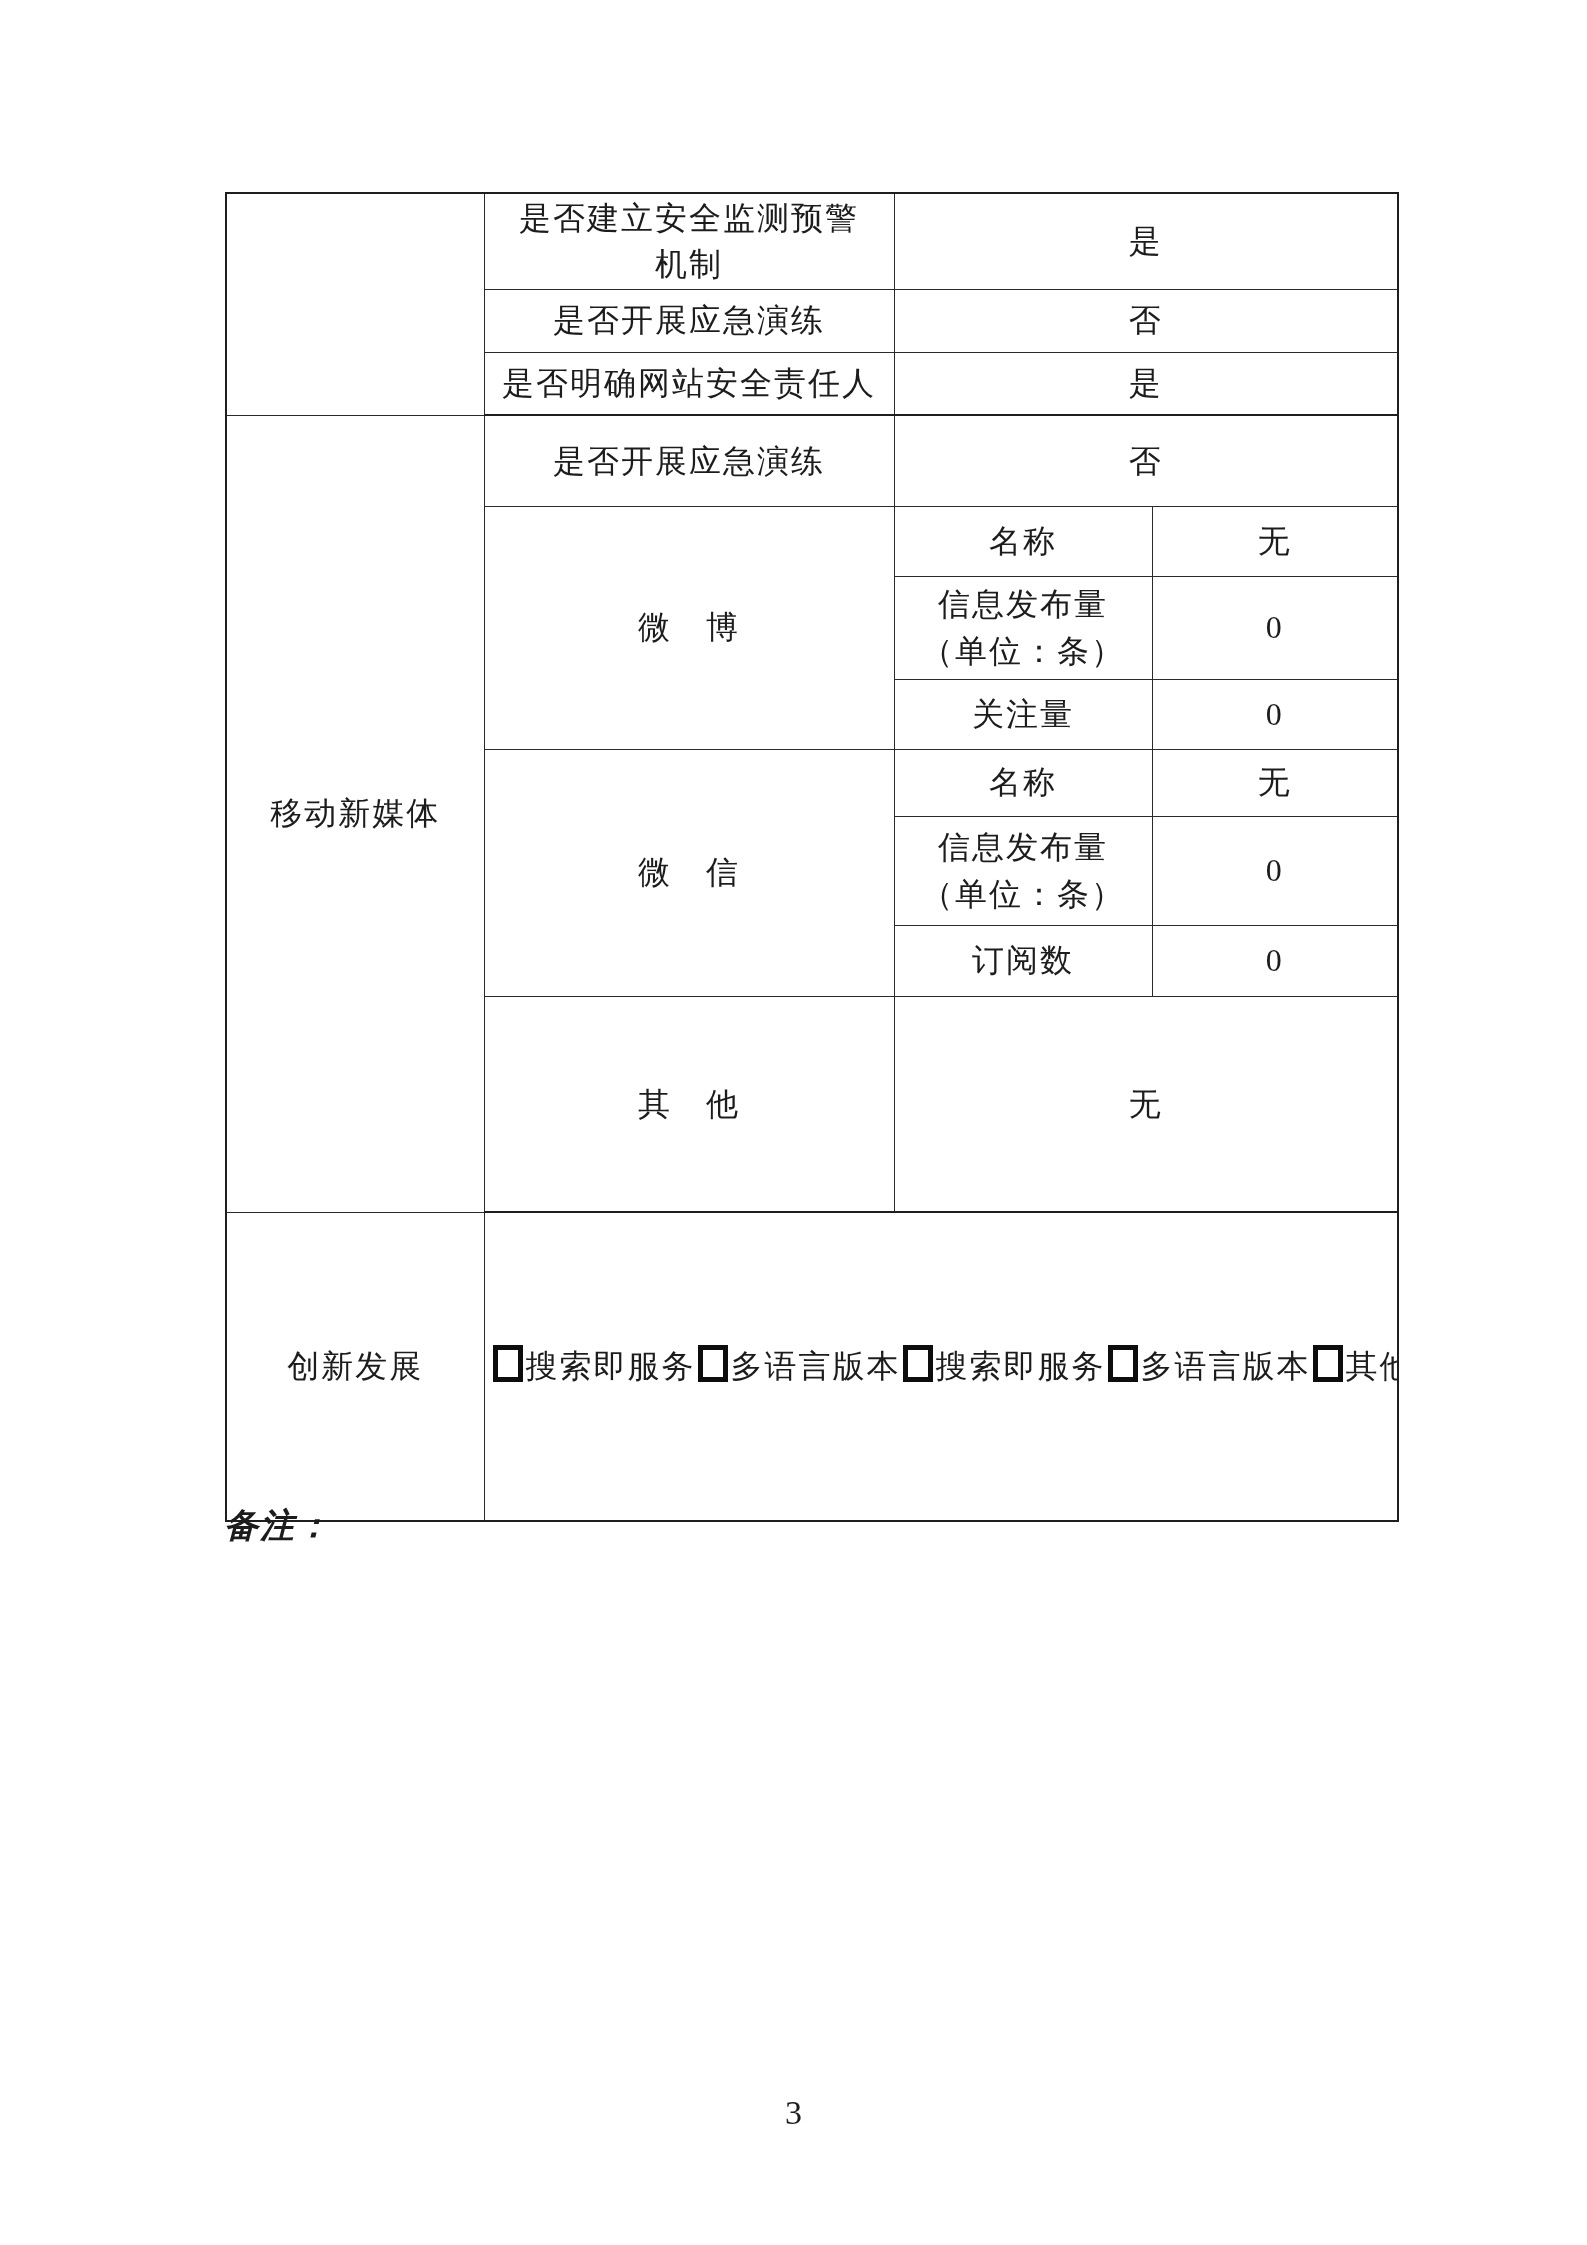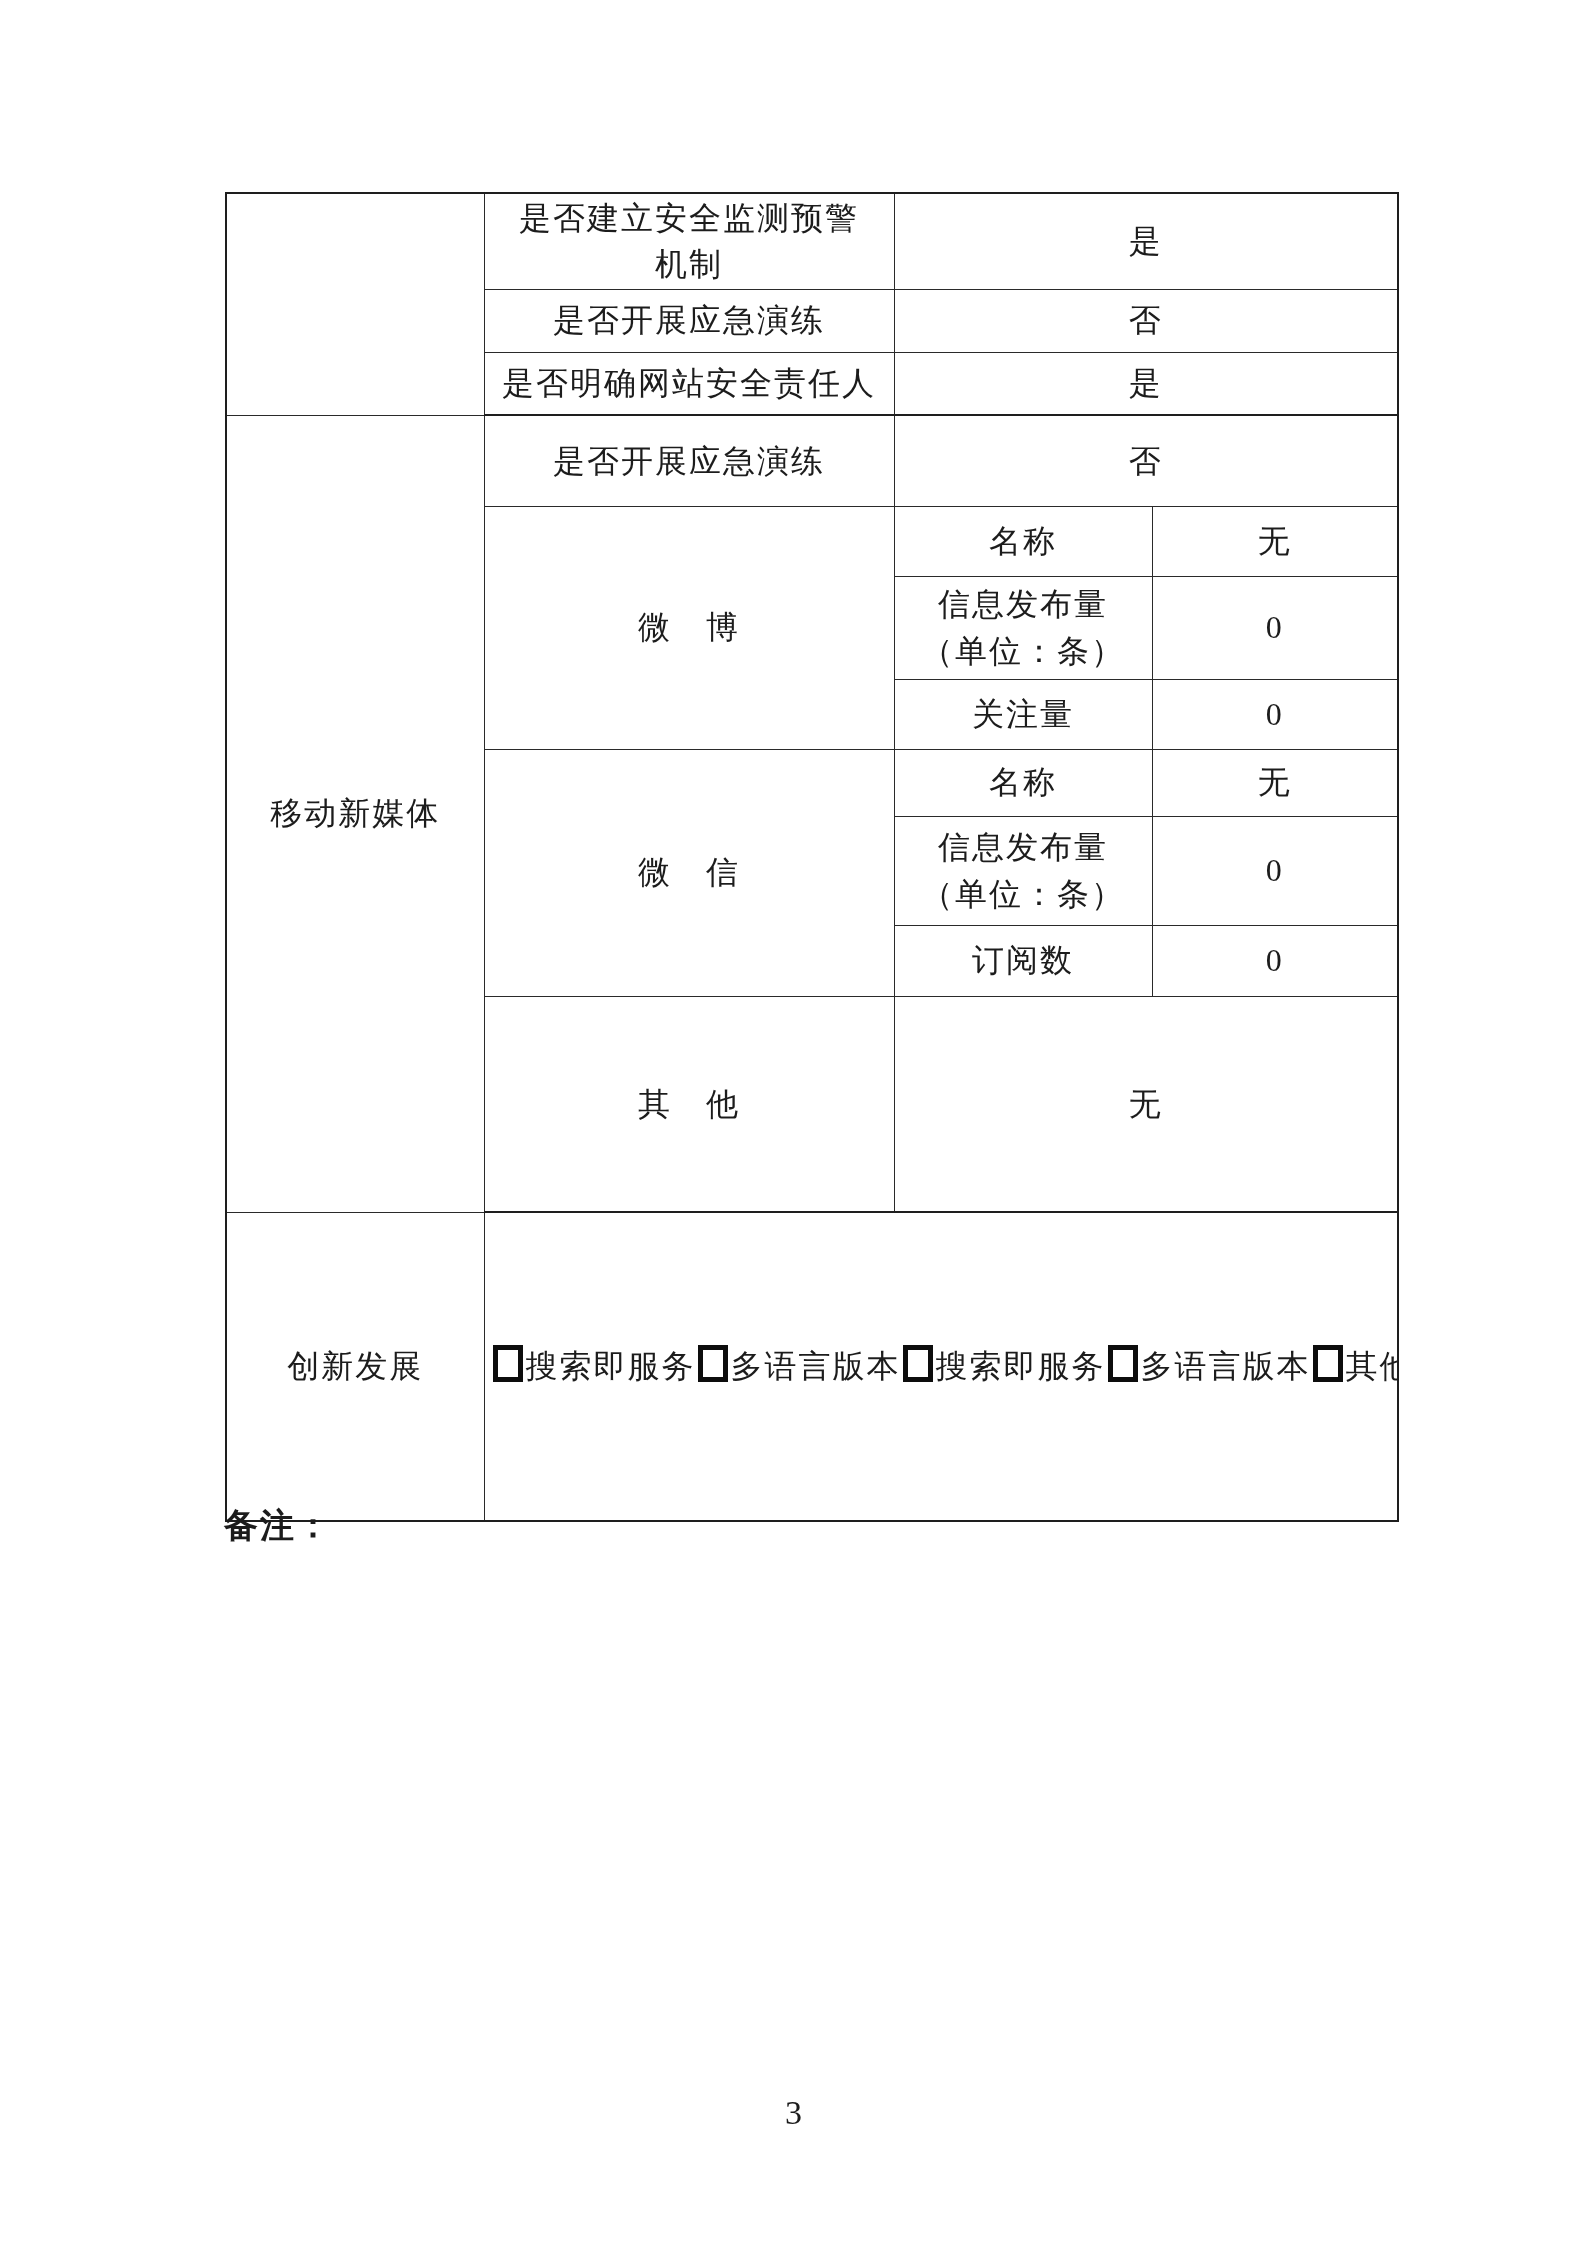--- a/index.html
+++ b/index.html
@@ -62,20 +62,21 @@
   .opt {
     white-space: nowrap;
   }
   .remark {
     position: absolute;
     left: 224px;
     top: 1503px;
     font-size: 34px;
     font-weight: bold;
     letter-spacing: 2px;
+    font-style: italic;
   }
   .page-number {
     position: absolute;
     left: 0;
     top: 2094px;
     width: 100%;
     text-align: center;
     font-size: 34px;
     letter-spacing: 0;
   }

